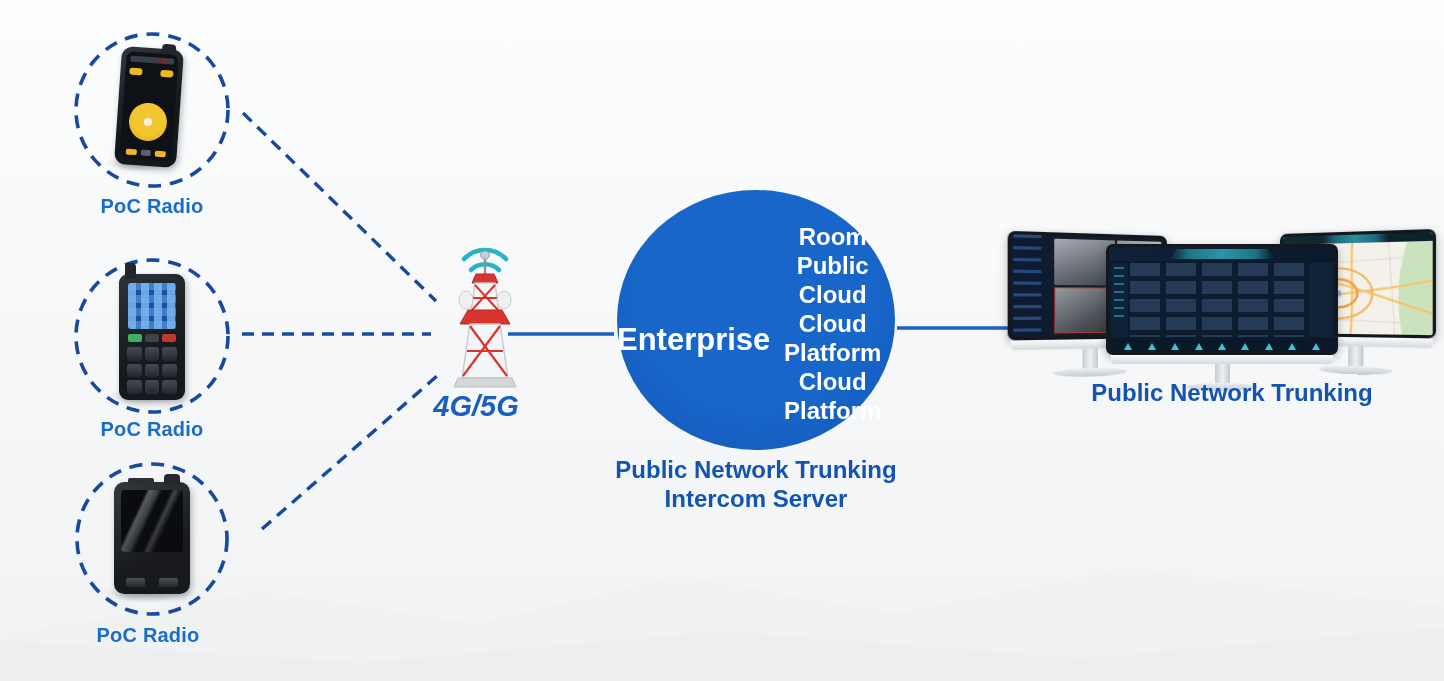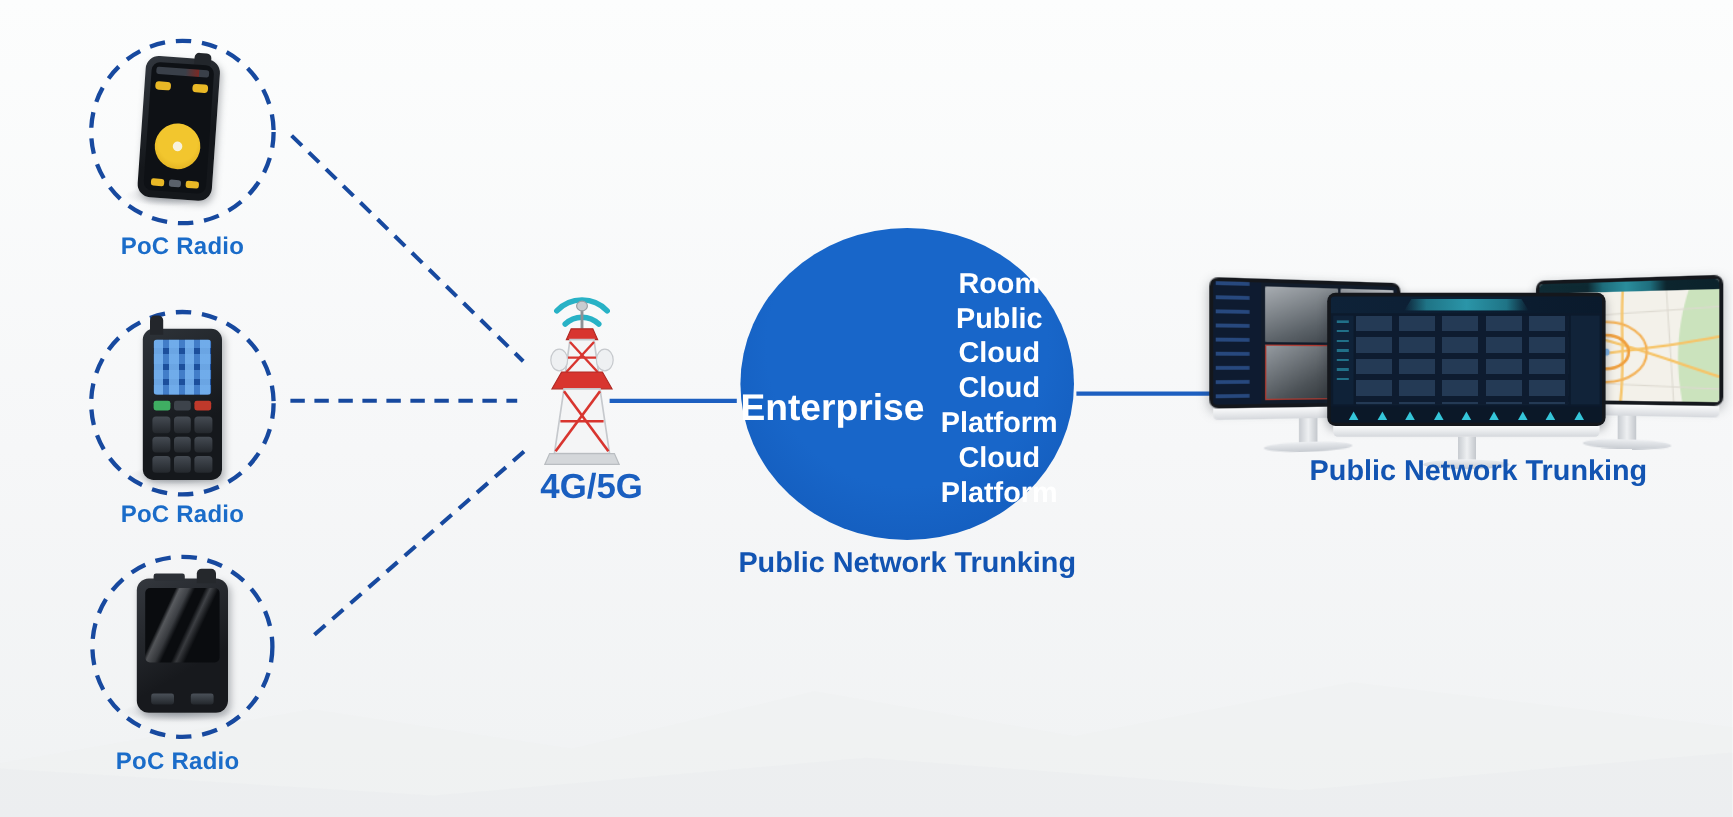--- a/index.html
+++ b/index.html
@@ -261,32 +261,33 @@
       <polygon points="28,62 62,62 70,76 20,76" fill="#d8352f" stroke="#b02a25" stroke-width="1"></polygon>
       <polygon points="30,76 60,76 68,130 22,130" fill="#f4f5f6" stroke="#c6c9cd" stroke-width="1.4"></polygon>
       <g stroke="#d8352f" stroke-width="2.2">
         <line x1="30" y1="78" x2="67" y2="128"></line>
           <line x1="60" y1="78" x2="23" y2="128"></line>
         <line x1="27" y1="103" x2="63" y2="103"></line>
       </g>
       <polygon points="18,130 72,130 76,139 14,139" fill="#d4d7da" stroke="#b9bdc1" stroke-width="1"></polygon>
     </svg>
   </div>
-  <div class="net-label" style="left:428px; top:390px;">4G/5G</div>
+  <div class="net-label" style="left:411px; top:390px;font-style:italic;">4G/5G</div>
 
   <div class="ent-circle">
     <div class="ent-title">Enterprise</div>
     <div class="ent-lines">
       <div>Room Public Cloud</div>
       <div>Cloud Platform</div>
       <div>Cloud Platform</div>
     </div>
   </div>
   <div class="caption" style="left:597px; top:455px; width:318px;">
     <span style="display:block">Public Network Trunking</span>
+    <span style="display:block">Intercom Server</span>
   </div>
 
   <div class="monitors">
 
     <div class="monitor monitor-left">
       <div class="bezel">
         <div class="screen screen-video">
           <div class="vs-side"></div>
           <div class="vs-main">
             <div class="vcell v1"></div>

